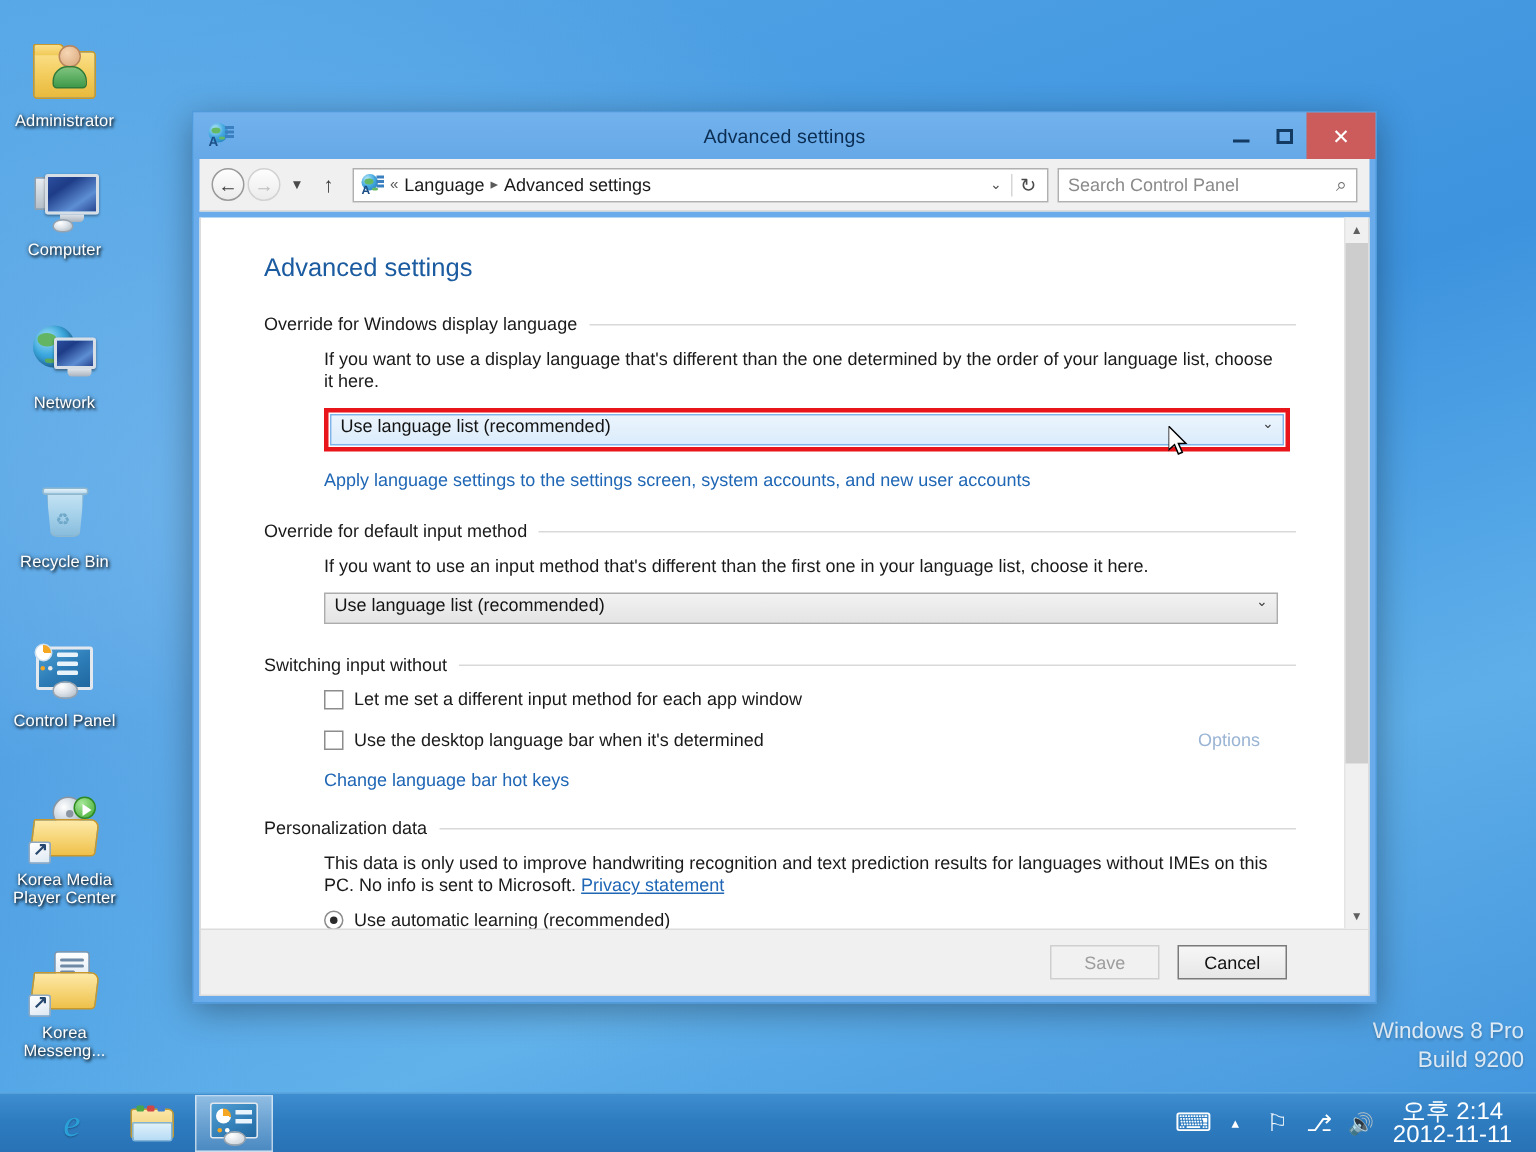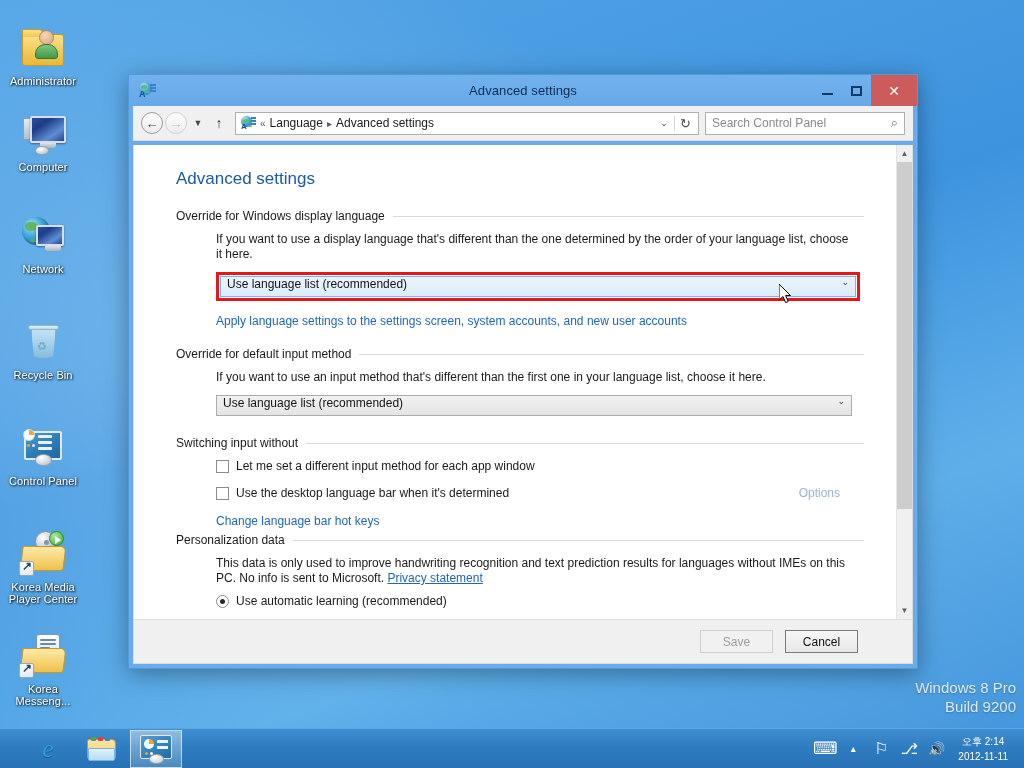--- a/index.html
+++ b/index.html
@@ -576,21 +576,21 @@
   }
   .tray-ico {
     width: 26px; height: 34px;
     display:flex; align-items:center; justify-content:center;
     color: #ffffff;
     font-size: 14px;
     cursor: default;
   }
   #clock {
     color: #ffffff;
-    font-size: 10px;
+    font-size: 16px;
     line-height: 15px;
     text-align: center;
     padding: 0 10px 0 6px;
     cursor: default;
   }
 
   
   .ie-glyph {
     font-size: 26px;
     color: #2a9fd8;
@@ -812,21 +812,21 @@
             <span class="cbox"></span>
             <span>Use the desktop language bar when it's determined</span>
             <span class="opt-right">Options</span>
           </div>
           <div style="margin-top:-2px;">
             <a class="link" href="#">Change language bar hot keys</a>
           </div>
         </div>
       </div>
 
-      <div class="group" style="margin-top:4px;">
+      <div class="group" style="margin-top:16px;">
         <div class="group-head">
           <span>Personalization data</span>
           <span class="rule"></span>
         </div>
         <div class="group-body">
           <div class="desc" style="margin-bottom:8px;">
             <span>This data is only used to improve handwriting recognition and text prediction results for languages without IMEs on this PC. No info is sent to Microsoft.</span>
             <a class="link link-u" href="#">Privacy statement</a>
           </div>
           <div class="cbrow" style="margin-bottom:0;">

